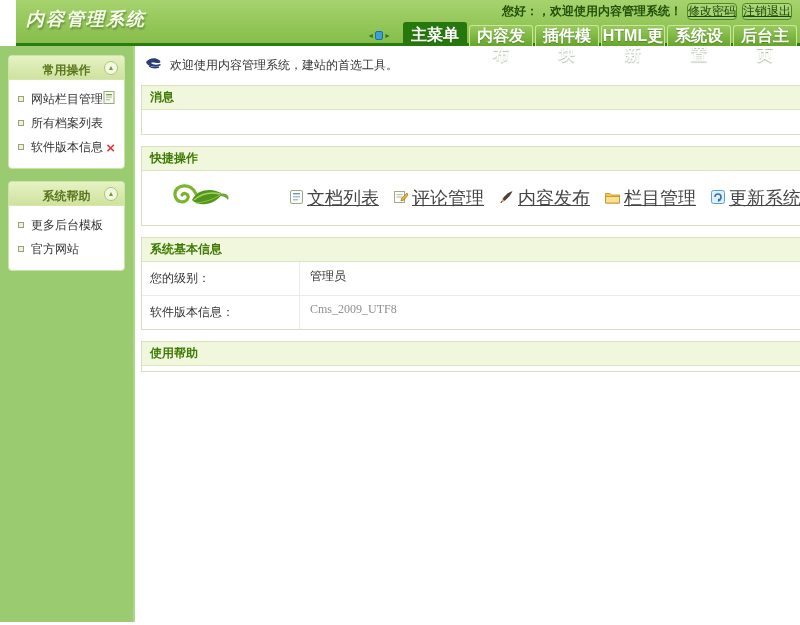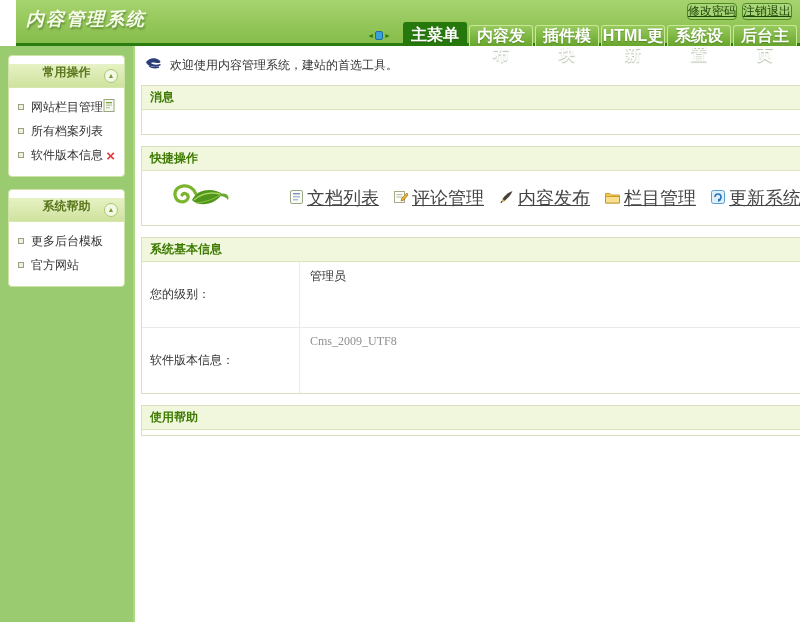--- a/index.html
+++ b/index.html
@@ -18,21 +18,21 @@
   .sidebar-toggle .sq { width:8px; height:9px; background:#3aa0d8; border:1px solid #1d6fa0; border-radius:2px; }
   .tab { width:64px; height:21px; line-height:19px; text-align:center; font-size:16px; font-weight:bold; color:#ffffff; border-radius:3px 3px 0 0; background:linear-gradient(180deg,#97ca5d 0%,#68a52c 100%); border:1px solid #c9e795; border-bottom:none; cursor:pointer; text-shadow:0 1px 1px rgba(40,80,10,0.4); }
   .tab.active { background:#26780d; border-color:#26780d; height:24px; line-height:23px; }
 
   
   .layout { display:flex; height:576px; }
 
   
   .sidebar { width:140px; background:#9acb70; border-right:2px solid #aed687; padding-top:9px; }
   .side-panel { background:#ffffff; border:1px solid #cfe3a8; border-radius:4px; margin:0 8px 12px 8px; overflow:hidden; }
-  .side-panel-header { position:relative; height:24px; background:linear-gradient(180deg,#e6f2c4 0%,#cfe29e 100%); border-bottom:1px solid #d7e6ae; display:flex; align-items:flex-start; justify-content:center; font-size:12px; font-weight:bold; color:#5a761d;margin-top:8px; }
+  .side-panel-header { position:relative; height:24px; background:linear-gradient(180deg,#e6f2c4 0%,#cfe29e 100%); border-bottom:1px solid #d7e6ae; display:flex; align-items:flex-end; justify-content:center; font-size:12px; font-weight:bold; color:#5a761d; }
   .collapse-btn { position:absolute; right:6px; top:5px; width:14px; height:14px; border-radius:50%; background:#f3f8e4; border:1px solid #a9c872; color:#7a9a3a; font-size:7px; line-height:12px; text-align:center; cursor:pointer; }
   .side-items { padding:7px 0 9px 0; }
   .side-item { display:flex; align-items:center; height:24px; padding:0 9px; font-size:12px; color:#333; cursor:pointer; }
   .bullet { width:6px; height:6px; background:#eef2e2; border:1px solid #98a37c; margin-right:7px; flex:none; }
   .side-item-label { white-space:nowrap; }
   .trail { margin-left:auto; }
   .red-x { color:#e23b3b; font-weight:bold; font-size:15px; line-height:1; }
 
   
   .main { flex:1; padding:7px 5px 0 6px; background:#fff; }
@@ -42,32 +42,33 @@
   .panel-body-empty { height:24px; }
   .panel-body-tiny { height:5px; }
 
   .quick-body { display:flex; align-items:center; height:54px; padding:0 10px; }
   .quick-logo { margin:0 52px 0 14px; flex:none; }
   .quick-link { display:flex; align-items:center; gap:4px; margin-right:15px; font-size:18px; color:#444; text-decoration:underline; cursor:pointer; white-space:nowrap; }
   .qicon { flex:none; display:inline-block; }
 
   .info-row { display:flex; border-bottom:1px solid #eaeaea; font-size:12px; color:#333; }
   .info-row:last-child { border-bottom:none; }
-  .cell-label { width:158px; padding:24px 8px; border-right:1px solid #eaeaea; }
+  .cell-label { width:158px; padding:8px 8px; border-right:1px solid #eaeaea; }
   .cell-value { flex:1; padding:6px 10px; }
   .cell-value.version { color:#8f8f8f; font-family:"Liberation Serif", serif; }
 </style>
 </head>
 <body>
 
 <div id="app">
 
   <div class="header">
     <div class="app-title">内容管理系统</div>
     <div class="top-links">
+      <span class="greeting">您好：，欢迎使用内容管理系统！</span>
       <span class="top-btn">修改密码</span>
       <span class="top-btn">注销退出</span>
     </div>
     <div class="tabs">
       <span class="sidebar-toggle">
         <span class="tri">◄</span>
         <span class="sq"></span>
         <span class="tri">►</span>
       </span>
       <span class="tab active">主菜单</span>

